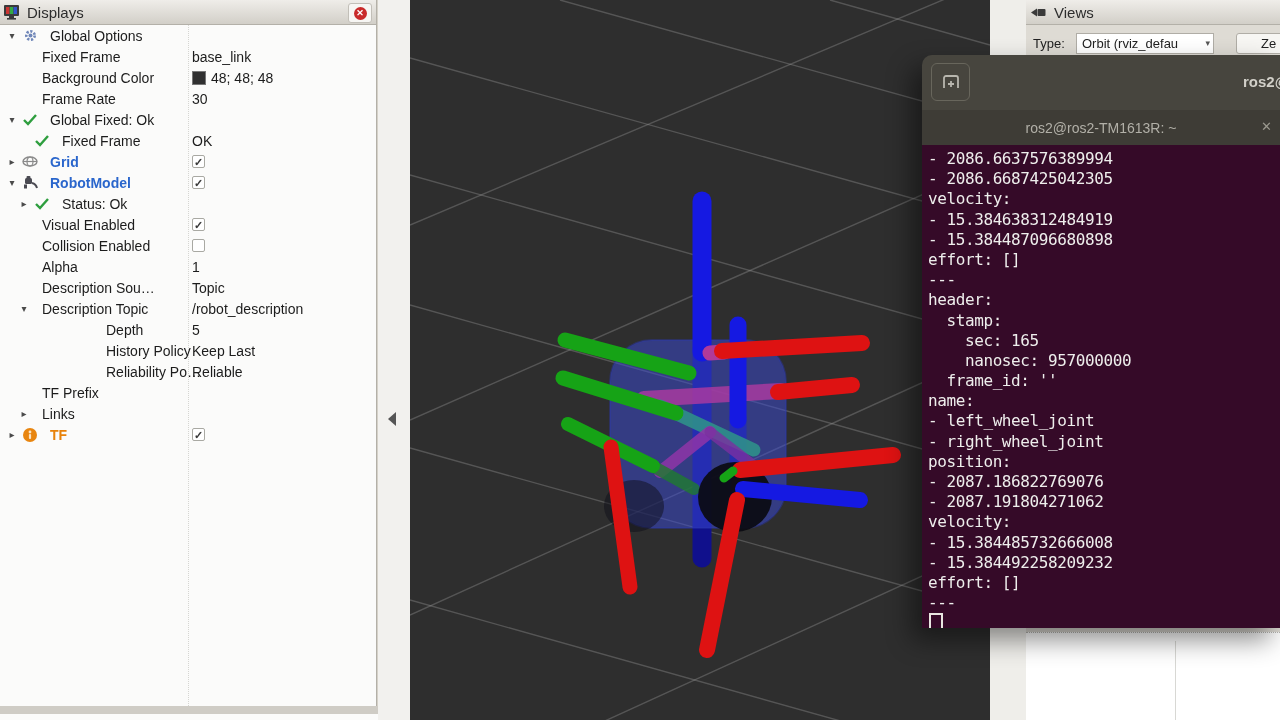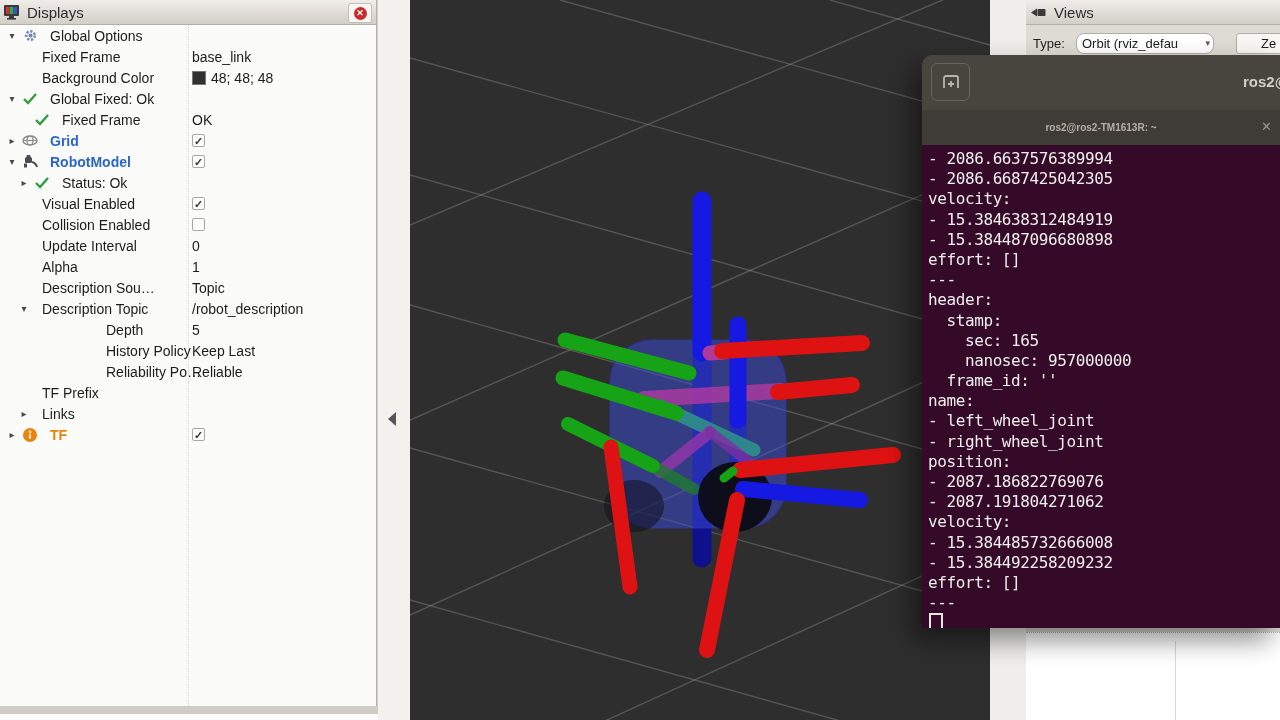--- a/index.html
+++ b/index.html
@@ -36,39 +36,39 @@
   #bsplit{position:absolute;left:0;top:706px;width:378px;height:8px;background:#cfccc5}
   #bpanel{position:absolute;left:0;top:714px;width:378px;height:6px;background:#fbfbfa}
   
   #viewport{position:absolute;left:410px;top:0;width:580px;height:720px;background:#2e2e2e;overflow:hidden}
   
   #vsplit{position:absolute;left:990px;top:0;width:36px;height:720px;background:#efeeea}
   #views-panel{position:absolute;left:1026px;top:0;width:254px;height:720px;background:#dedbd4}
   #type-row{position:absolute;top:31px;left:0;right:0;height:25px;font-size:13px;color:#222}
   #type-label{position:absolute;left:7px;top:5px}
   #type-combo{position:absolute;left:50px;top:2px;width:138px;height:21px;background:#fff;
-      border:1px solid #b0ada6;border-radius:8px;box-sizing:border-box;display:flex;align-items:center;
+      border:1px solid #b0ada6;border-radius:0;box-sizing:border-box;display:flex;align-items:center;
       padding-left:5px;white-space:nowrap;overflow:hidden}
   #type-combo .carets{position:absolute;right:3px;top:4px;font-size:9px;color:#555}
   #zero-btn{position:absolute;left:210px;top:2px;width:80px;height:21px;background:#f7f6f3;
       border:1px solid #b0ada6;border-radius:3px;box-sizing:border-box;display:flex;align-items:center;
       padding-left:24px;white-space:nowrap}
   #views-list{position:absolute;left:0;right:0;top:632px;bottom:0;background:#fff;border-top:1px dotted #b8b8b4}
   #views-list::after{content:'';position:absolute;left:149px;top:8px;bottom:0;border-left:1px solid #d8d8d4}
   
   #terminal{position:absolute;left:922px;top:55px;width:358px;height:573px;border-top-left-radius:10px;
       overflow:hidden;box-shadow:-10px 12px 26px rgba(0,0,0,.45);display:flex;flex-direction:column}
   #term-header{height:55px;background:#47453e;position:relative;flex:none}
   #newtab-btn{position:absolute;left:9px;top:8px;width:37px;height:36px;border:1px solid #68665c;
       border-radius:6px;display:flex;align-items:center;justify-content:center}
   #term-title{position:absolute;left:321px;top:18px;width:60px;color:#d2d0c9;font-weight:bold;
       font-size:15px;white-space:nowrap;overflow:hidden}
   #term-tabbar{height:35px;background:#3e3c36;position:relative;flex:none;display:flex;
       align-items:center;justify-content:center}
-  #term-tab-label{color:#b2b0a8;font-size:10px;font-weight:bold;white-space:nowrap}
+  #term-tab-label{color:#b2b0a8;font-size:14px;font-weight:normal;white-space:nowrap}
   #tab-close{position:absolute;right:8px;top:9px;color:#9b998f;font-size:13px}
   #term-body{flex:1;background:#350a28;padding:4px 0 0 6px;
       font-family:"DejaVu Sans Mono",monospace;font-size:16px;font-weight:normal;letter-spacing:-0.4px;
       line-height:20.2px;color:#eeeeec;white-space:pre}
   .term-line{height:20.2px}
   #term-cursor{display:inline-block;width:10px;height:17px;border:2px solid #e8e6e0;margin-left:1px}
 </style>
 </head>
 <body>
 
@@ -109,20 +109,27 @@
         </span>
       </div>
       <div class="row ind2">
         <span class="arrow"></span>
         <span class="lab ">Background Color</span>
         <span class="val">
           <span class="swatch" style="background: rgb(48, 48, 48);"></span>
           <span>48; 48; 48</span>
         </span>
       </div>
+      <div class="row ind2">
+        <span class="arrow"></span>
+        <span class="lab ">Frame Rate</span>
+        <span class="val">
+          <span>30</span>
+        </span>
+      </div>
       <div class="row ind1">
         <span class="arrow">▾</span>
         <span class="ticon">
           <svg width="14" height="12">
             <path d="M1 6 L5 10 L13 1" fill="none" stroke="#2e9e3e" stroke-width="2.4"></path>
           </svg>
         </span>
         <span class="lab ">Global Fixed: Ok</span>
         <span class="val">
           <span></span>
@@ -186,27 +193,20 @@
         <span class="lab ">Visual Enabled</span>
         <span class="val">
           <span class="cb">✓</span>
         </span>
       </div>
       <div class="row ind2">
         <span class="arrow"></span>
         <span class="lab ">Collision Enabled</span>
         <span class="val">
           <span class="cb"></span>
-        </span>
-      </div>
-      <div class="row ind2">
-        <span class="arrow"></span>
-        <span class="lab ">Update Interval</span>
-        <span class="val">
-          <span>0</span>
         </span>
       </div>
       <div class="row ind2">
         <span class="arrow"></span>
         <span class="lab ">Alpha</span>
         <span class="val">
           <span>1</span>
         </span>
       </div>
       <div class="row ind2">

